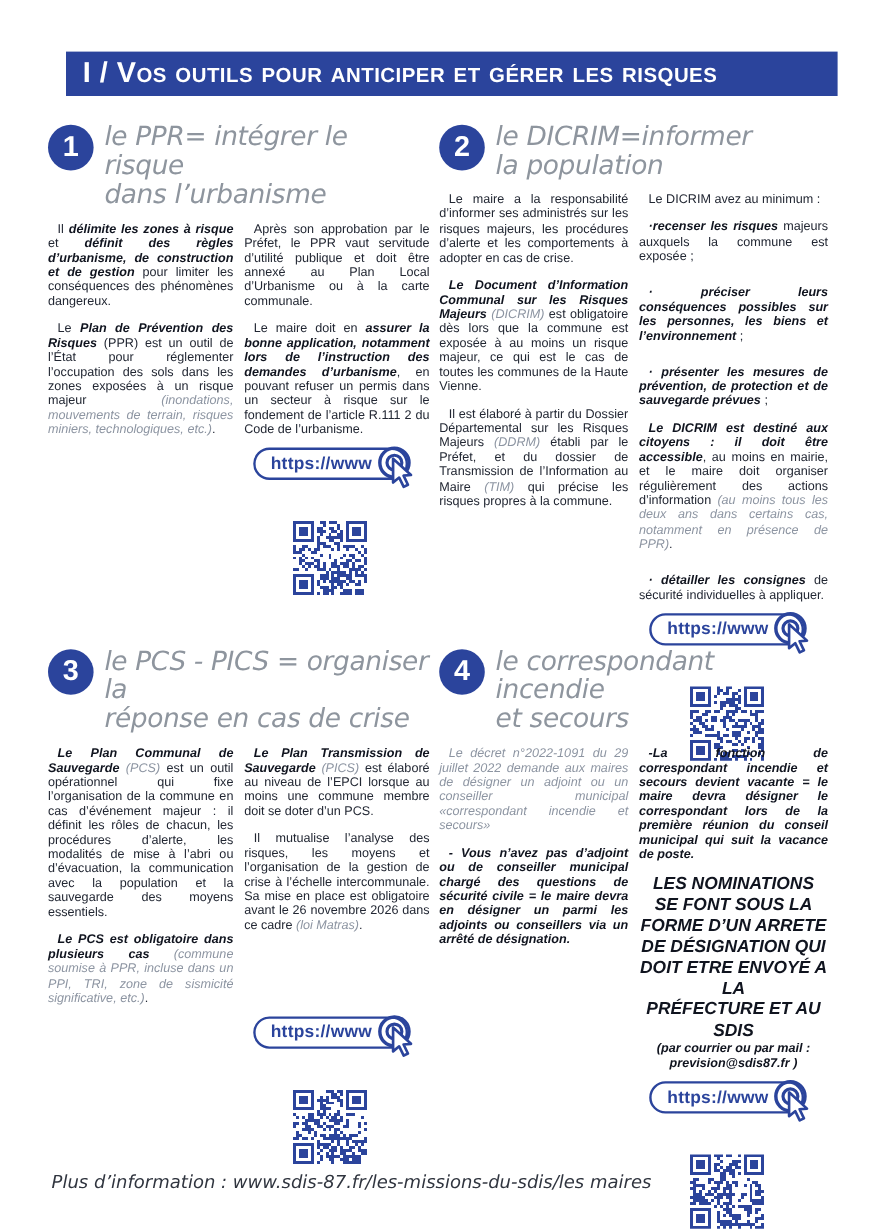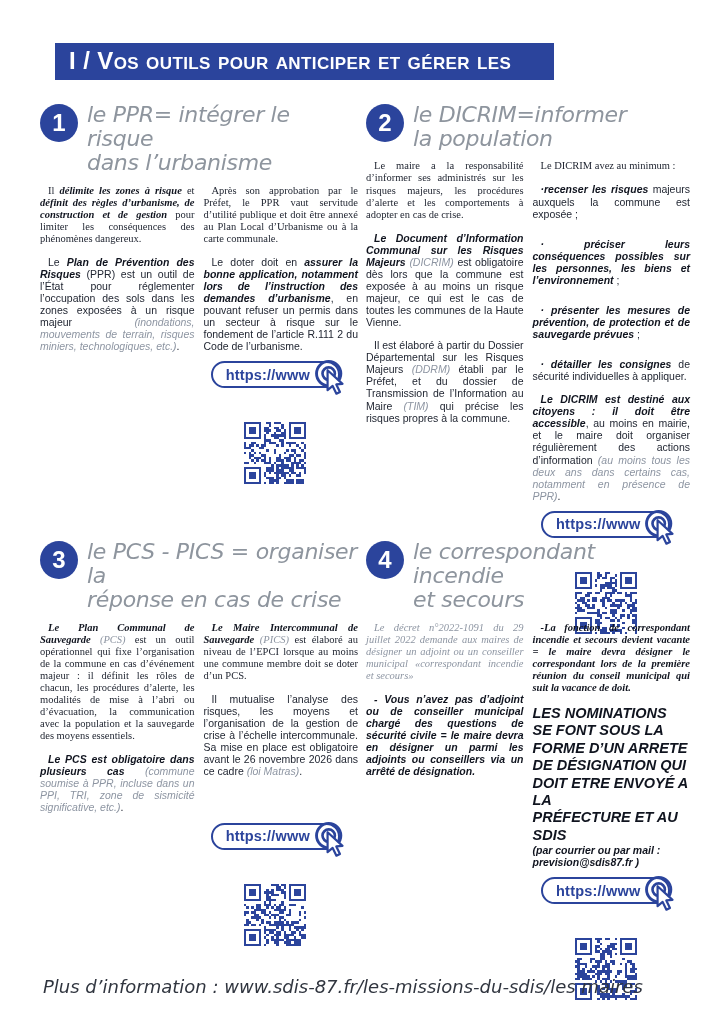--- a/index.html
+++ b/index.html
@@ -4,21 +4,21 @@
 <style>
   :root{
     --blue:#2b449c; --titlegray:#8e959e; --bodytext:#222733; --muted:#8d95a2;
   }
   html,body{margin:0;padding:0;}
   body{
     width:724px;height:1024px;position:relative;overflow:hidden;background:#ffffff;
     font-family:"Liberation Sans","DejaVu Sans",sans-serif;
   }
   .banner{
-    position:absolute;left:55px;top:43px;width:499px;height:37px;box-sizing:border-box;
+    position:absolute;left:55px;top:43px;width:643px;height:37px;box-sizing:border-box;
     background:var(--blue);color:#fff;font-weight:bold;font-variant:small-caps;
     font-size:24px;line-height:36px;padding-left:14px;letter-spacing:.4px;
     font-family:"Liberation Sans",sans-serif;
   }
   .section{position:absolute;}
   #sec0{left:40px;top:103px;width:318px;}
   #sec1{left:366px;top:103px;width:324px;}
   #sec2{left:40px;top:540px;width:318px;}
   #sec3{left:366px;top:540px;width:324px;}
 
@@ -32,38 +32,38 @@
     margin:0;font-style:italic;font-weight:400;color:var(--titlegray);
     font-size:22px;line-height:1.1;white-space:pre-line;letter-spacing:-.3px;
     font-family:"DejaVu Sans","Liberation Sans",sans-serif;
   }
   .sec-body{display:flex;gap:9px;}
   .col{flex:1;min-width:0;}
   .para{
     margin:11px 0 0;font-size:10.5px;line-height:1.15;color:var(--bodytext);
     text-align:justify;text-indent:8px;
   }
-  .para:first-child{margin-top:0;font-family:Liberation Serif, serif;}
+  .para:first-child{margin-top:0;}
   .para.tight{margin-top:18px;}
-  .para.pre{white-space:pre-line;text-align:left;text-indent:0;}
+  .para.pre{white-space:pre-line;text-align:center;text-indent:0;}
   .rb{font-weight:bold;font-style:italic;color:#10141f;}
   .rg{font-style:italic;color:var(--muted);font-weight:normal;}
   .rbig{font-size:14.5px;line-height:1.2;}
 
   .linkwrap{width:52%;margin-left:48%;display:flex;flex-direction:column;align-items:center;margin-top:9px;gap:28px;}
   .link-btn{
     position:relative;border:2.5px solid var(--blue);border-radius:16px;height:27px;
     padding:0 28px 0 13px;display:flex;align-items:center;background:#fff;cursor:pointer;box-sizing:border-box;
   }
   .link-label{color:var(--blue);font-weight:bold;font-size:14.5px;letter-spacing:.2px;white-space:nowrap;}
   .click-icon{position:absolute;right:-14px;top:-6px;width:40px;height:42px;}
   .qr{margin-top:6px;width:62px;height:62px;shape-rendering:crispEdges;}
 
   .footer{
-    position:absolute;left:43px;top:976px;font-style:italic;font-size:18px;color:#30353f;
+    position:absolute;left:43px;top:976px;font-style:italic;font-size:15px;color:#30353f;
     font-family:"DejaVu Sans","Liberation Sans",sans-serif;
   }
 </style>
 </head>
 <body>
 
 <header class="banner">
   <span>I / Vos outils pour anticiper et gérer les risques</span>
 </header>
 
@@ -73,21 +73,21 @@
       <h2 class="sec-title">le PPR= intégrer le risque
 dans l’urbanisme</h2>
     </div>
     <div class="sec-body">
       <div class="col col1">
         <p class="para"><span class="">Il </span><span class=" rb">délimite les zones à risque</span><span class=""> et </span><span class=" rb">définit des règles d’urbanisme, de construction et de gestion</span><span class=""> pour limiter les conséquences des phénomènes dangereux.</span></p>
         <p class="para"><span class="">Le </span><span class=" rb">Plan de Prévention des Risques</span><span class=""> (PPR) est un outil de l’État pour réglementer l’occupation des sols dans les zones exposées à un risque majeur </span><span class=" rg">(inondations, mouvements de terrain, risques miniers, technologiques, etc.)</span><span class="">.</span></p>
       </div>
       <div class="col col2">
         <p class="para"><span class="">Après son approbation par le Préfet, le PPR vaut servitude d’utilité publique et doit être annexé au Plan Local d’Urbanisme ou à la carte communale.</span></p>
-        <p class="para"><span class="">Le doter doit en </span><span class=" rb">assurer la bonne application, notamment lors de l’instruction des demandes d’urbanisme</span><span class="">, en pouvant refuser un permis dans un secteur à risque sur le fondement de l’article R.111 2 du Code de l’urbanisme.</span></p>
+        <p class="para"><span class="">Le maire doit en </span><span class=" rb">assurer la bonne application, notamment lors de l’instruction des demandes d’urbanisme</span><span class="">, en pouvant refuser un permis dans un secteur à risque sur le fondement de l’article R.111 2 du Code de l’urbanisme.</span></p>
       </div>
     </div>
     <div class="linkwrap">
       <div class="link-btn">
         <span class="link-label">https://www</span>
         <svg class="click-icon" viewBox="0 0 36 38">
           <circle cx="15" cy="15" r="11" fill="none" stroke="#2b449c" stroke-width="2.6"></circle>
           <circle cx="15" cy="15" r="5.6" fill="none" stroke="#2b449c" stroke-width="2.4"></circle>
           <path d="M14 12 L14 30 L18.6 26.2 L22 33.2 L25.2 31.6 L21.9 24.8 L27.5 24.3 Z" fill="#ffffff" stroke="#2b449c" stroke-width="2" stroke-linejoin="round"></path>
         </svg>
@@ -326,22 +326,22 @@
       <div class="col col1">
         <p class="para"><span class="">Le maire a la responsabilité d’informer ses administrés sur les risques majeurs, les procédures d’alerte et les comportements à adopter en cas de crise.</span></p>
         <p class="para"><span class=" rb">Le Document d’Information Communal sur les Risques Majeurs</span><span class=""> </span><span class=" rg">(DICRIM)</span><span class=""> est obligatoire dès lors que la commune est exposée à au moins un risque majeur, ce qui est le cas de toutes les communes de la Haute Vienne.</span></p>
         <p class="para"><span class="">Il est élaboré à partir du Dossier Départemental sur les Risques Majeurs </span><span class=" rg">(DDRM)</span><span class=""> établi par le Préfet, et du dossier de Transmission de l’Information au Maire </span><span class=" rg">(TIM)</span><span class=""> qui précise les risques propres à la commune.</span></p>
       </div>
       <div class="col col2">
         <p class="para"><span class="">Le DICRIM avez au minimum :</span></p>
         <p class="para"><span class=" rb">·recenser les risques</span><span class=""> majeurs auxquels la commune est exposée ;</span></p>
         <p class="para tight"><span class=" rb">· préciser leurs conséquences possibles sur les personnes, les biens et l’environnement</span><span class=""> ;</span></p>
         <p class="para tight"><span class=" rb">· présenter les mesures de prévention, de protection et de sauvegarde prévues</span><span class=""> ;</span></p>
+        <p class="para"><span class=" rb">Le DICRIM est destiné aux citoyens : il doit être accessible</span><span class="">, au moins en mairie, et le maire doit organiser régulièrement des actions d’information </span><span class=" rg">(au moins tous les deux ans dans certains cas, notamment en présence de PPR)</span><span class="">.</span></p>
         <p class="para tight"><span class=" rb">· détailler les consignes</span><span class=""> de sécurité individuelles à appliquer.</span></p>
-        <p class="para"><span class=" rb">Le DICRIM est destiné aux citoyens : il doit être accessible</span><span class="">, au moins en mairie, et le maire doit organiser régulièrement des actions d’information </span><span class=" rg">(au moins tous les deux ans dans certains cas, notamment en présence de PPR)</span><span class="">.</span></p>
       </div>
     </div>
     <div class="linkwrap">
       <div class="link-btn">
         <span class="link-label">https://www</span>
         <svg class="click-icon" viewBox="0 0 36 38">
           <circle cx="15" cy="15" r="11" fill="none" stroke="#2b449c" stroke-width="2.6"></circle>
           <circle cx="15" cy="15" r="5.6" fill="none" stroke="#2b449c" stroke-width="2.4"></circle>
           <path d="M14 12 L14 30 L18.6 26.2 L22 33.2 L25.2 31.6 L21.9 24.8 L27.5 24.3 Z" fill="#ffffff" stroke="#2b449c" stroke-width="2" stroke-linejoin="round"></path>
         </svg>
@@ -562,21 +562,21 @@
       <div class="num-circle">3</div>
       <h2 class="sec-title">le PCS - PICS = organiser la
 réponse en cas de crise</h2>
     </div>
     <div class="sec-body">
       <div class="col col1">
         <p class="para"><span class=" rb">Le Plan Communal de Sauvegarde</span><span class=""> </span><span class=" rg">(PCS)</span><span class=""> est un outil opérationnel qui fixe l’organisation de la commune en cas d’événement majeur : il définit les rôles de chacun, les procédures d’alerte, les modalités de mise à l’abri ou d’évacuation, la communication avec la population et la sauvegarde des moyens essentiels.</span></p>
         <p class="para"><span class=" rb">Le PCS est obligatoire dans plusieurs cas</span><span class=""> </span><span class=" rg">(commune soumise à PPR, incluse dans un PPI, TRI, zone de sismicité significative, etc.)</span><span class="">.</span></p>
       </div>
       <div class="col col2">
-        <p class="para"><span class=" rb">Le Maire Intercommunal de Sauvegarde</span><span class=""> </span><span class=" rg">(PICS)</span><span class=""> est élaboré au niveau de l’EPCI lorsque au moins une commune membre doit se doter d’un PCS.</span></p>
+        <p class="para"><span class=" rb">Le Plan Transmission de Sauvegarde</span><span class=""> </span><span class=" rg">(PICS)</span><span class=""> est élaboré au niveau de l’EPCI lorsque au moins une commune membre doit se doter d’un PCS.</span></p>
         <p class="para"><span class="">Il mutualise l’analyse des risques, les moyens et l’organisation de la gestion de crise à l’échelle intercommunale. Sa mise en place est obligatoire avant le 26 novembre 2026 dans ce cadre </span><span class=" rg">(loi Matras)</span><span class="">.</span></p>
       </div>
     </div>
     <div class="linkwrap">
       <div class="link-btn">
         <span class="link-label">https://www</span>
         <svg class="click-icon" viewBox="0 0 36 38">
           <circle cx="15" cy="15" r="11" fill="none" stroke="#2b449c" stroke-width="2.6"></circle>
           <circle cx="15" cy="15" r="5.6" fill="none" stroke="#2b449c" stroke-width="2.4"></circle>
           <path d="M14 12 L14 30 L18.6 26.2 L22 33.2 L25.2 31.6 L21.9 24.8 L27.5 24.3 Z" fill="#ffffff" stroke="#2b449c" stroke-width="2" stroke-linejoin="round"></path>
@@ -810,21 +810,21 @@
       <div class="num-circle">4</div>
       <h2 class="sec-title">le correspondant incendie
 et secours</h2>
     </div>
     <div class="sec-body">
       <div class="col col1">
         <p class="para"><span class=" rg">Le décret n°2022-1091 du 29 juillet 2022 demande aux maires de désigner un adjoint ou un conseiller municipal «correspondant incendie et secours»</span></p>
         <p class="para"><span class=" rb">- Vous n’avez pas d’adjoint ou de conseiller municipal chargé des questions de sécurité civile = le maire devra en désigner un parmi les adjoints ou conseillers via un arrêté de désignation.</span></p>
       </div>
       <div class="col col2">
-        <p class="para"><span class=" rb">-La fonction de correspondant incendie et secours devient vacante = le maire devra désigner le correspondant lors de la première réunion du conseil municipal qui suit la vacance de doit.</span></p>
+        <p class="para"><span class=" rb">-La fonction de correspondant incendie et secours devient vacante = le maire devra désigner le correspondant lors de la première réunion du conseil municipal qui suit la vacance de poste.</span></p>
         <p class="para pre"><span class=" rb rbig">LES NOMINATIONS
 SE FONT SOUS LA
 FORME D’UN ARRETE
 DE DÉSIGNATION QUI
 DOIT ETRE ENVOYÉ A LA
 PRÉFECTURE ET AU SDIS
 </span><span class=" rb">(par courrier ou par mail :
 prevision@sdis87.fr )</span></p>
       </div>
     </div>

